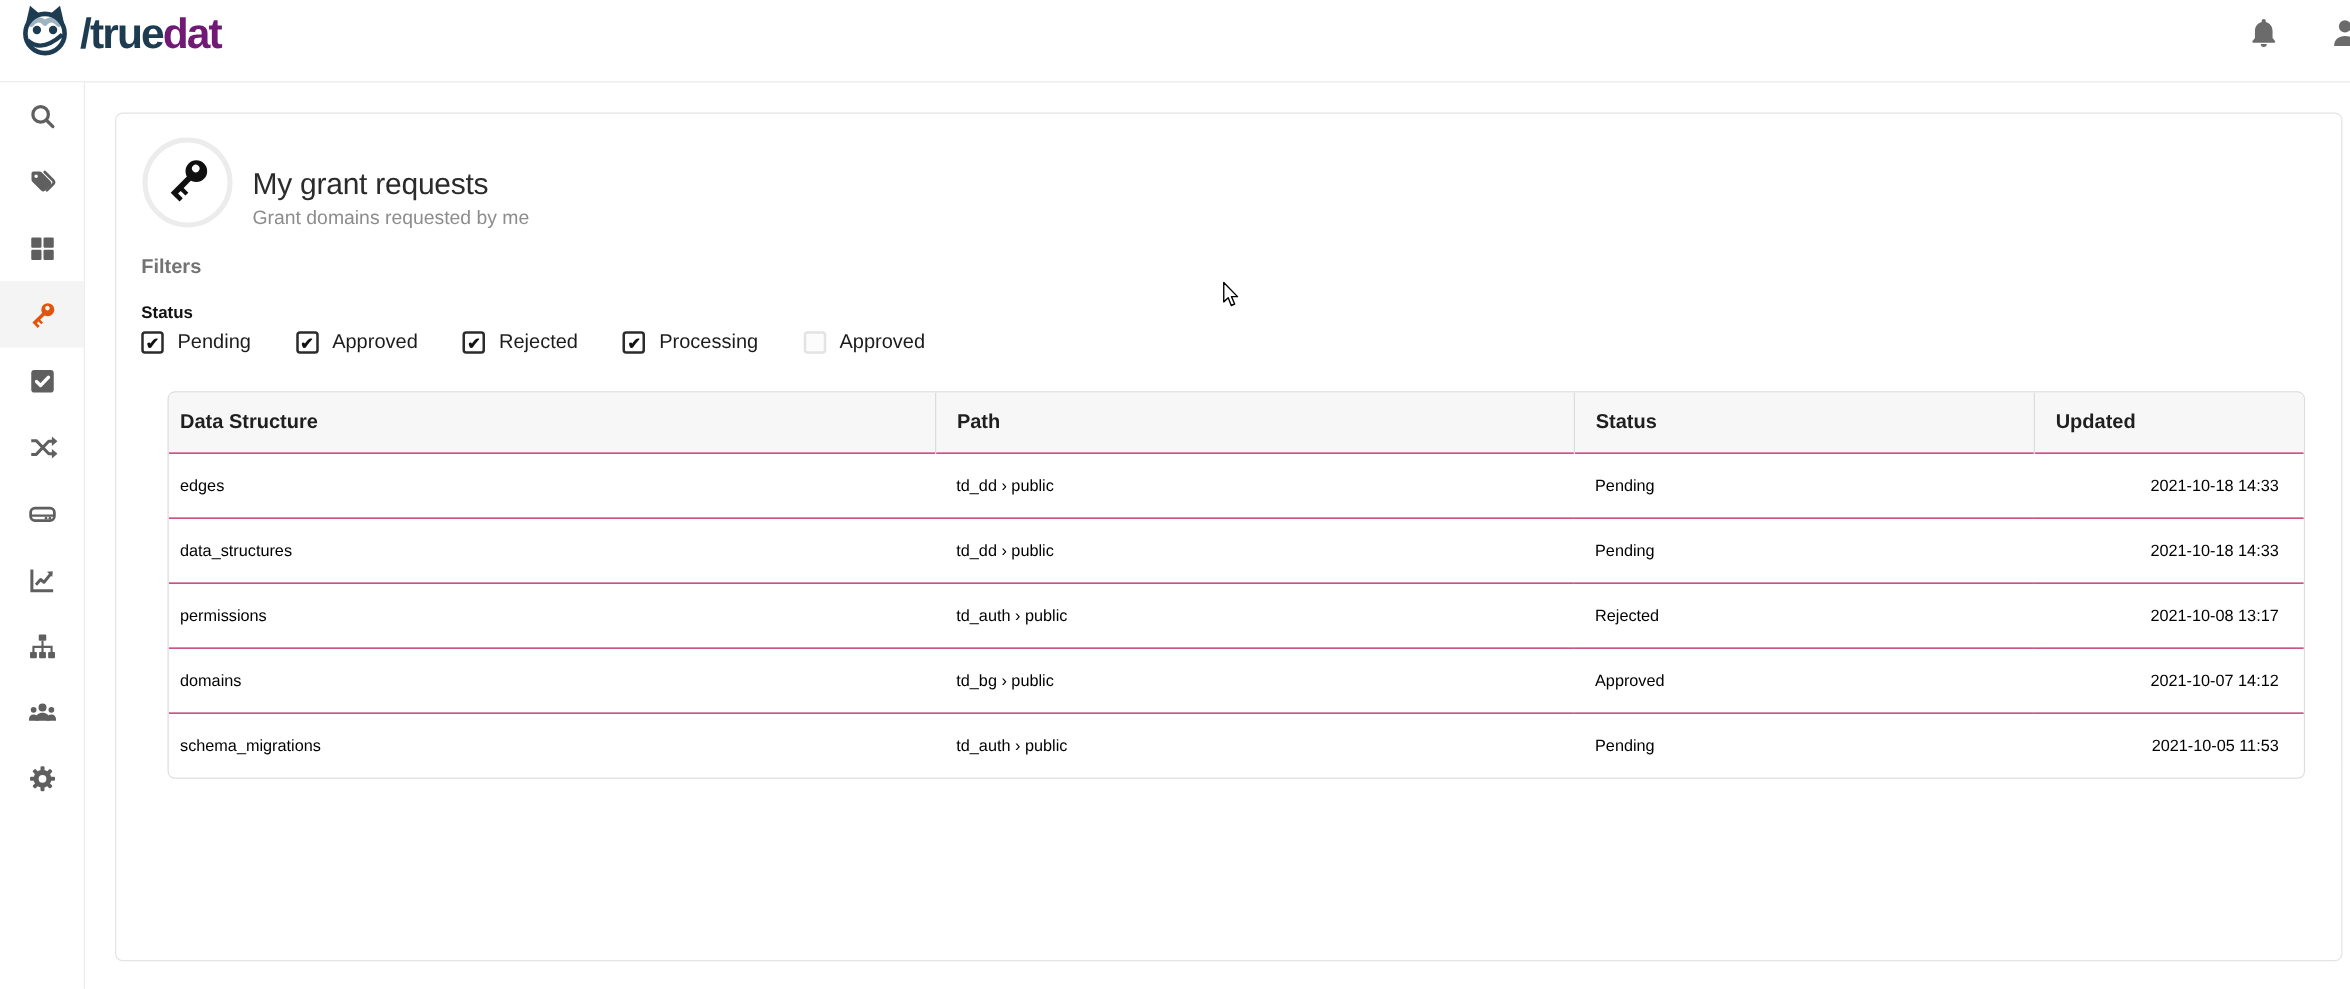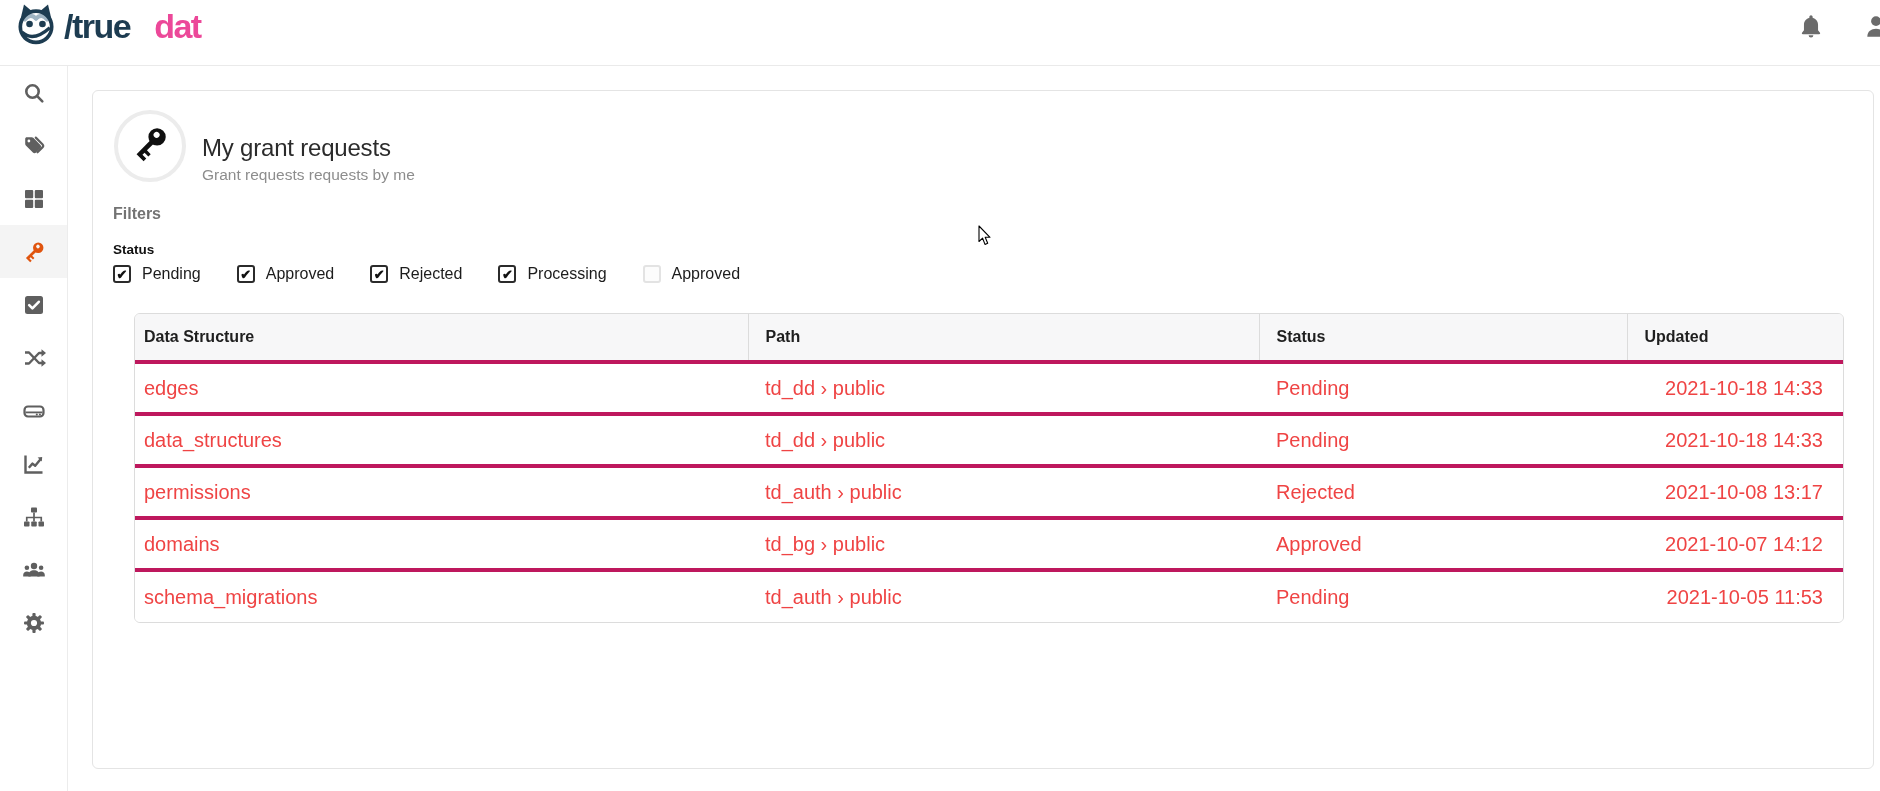--- a/index.html
+++ b/index.html
@@ -8,21 +8,21 @@
     font-family:"Liberation Sans",sans-serif;color:#212121;
   }
   #app{position:relative;width:1880px;height:791px;}
 
   
   .topbar{position:absolute;left:0;top:0;width:1880px;height:66px;background:#fff;
           border-bottom:1px solid #eaeaea;overflow:hidden;box-sizing:border-box;}
   .logo{position:absolute;left:12px;top:2px;display:flex;align-items:center;gap:4px;cursor:pointer;}
   .logo-text{font-size:34px;font-weight:bold;letter-spacing:-1.5px;line-height:44px;}
   .logo-text .primary{color:#1D3C51;}
-  .logo-text .secondary{color:#ec4899;margin-left:24px;}
+  .logo-text .secondary{color:#701a75;}
   .topbar-btn{position:absolute;top:13px;width:26px;height:26px;color:#6b6b6b;cursor:pointer;}
   .topbar-btn.bell{right:56px;}
   .topbar-btn.user{right:-9px;}
 
   
   .sidebar{position:absolute;left:0;top:66px;width:68px;height:725px;background:#fff;
            border-right:1px solid #ececec;box-sizing:border-box;}
   .side-item{width:67px;height:53px;display:flex;align-items:center;justify-content:center;
              cursor:pointer;color:#5f5f5f;}
   .side-item.active{background:#f4f4f4;color:#E0540E;}
@@ -48,21 +48,21 @@
   .checkbox.checked{border:2px solid #2b2b2b;background:#fff;color:#111;font-weight:bold;}
   .checkbox.unchecked{border:2px solid #e3e3e3;background:#fcfcfc;color:transparent;}
 
   
   .table-wrap{position:absolute;left:41px;top:222px;width:1708px;border:1px solid #dcdcdc;
               border-radius:6px;overflow:hidden;box-sizing:content-box;}
   table{width:100%;border-collapse:collapse;table-layout:fixed;}
   thead th{background:#f7f7f8;height:48px;text-align:left;font-size:16px;font-weight:bold;color:#1f1f1f;
            padding:0 0 0 17px;border-left:1px solid #dcdcdc;box-sizing:border-box;cursor:pointer;}
   thead th:first-child{border-left:none;padding-left:9px;}
-  tbody td{height:52px;font-size:20px;color:#ef4444;padding:0 0 0 17px;border-top:4px solid #be185d;
+  tbody td{height:52px;font-size:13px;color:#000000;padding:0 0 0 17px;border-top:1px solid #be185d;
            box-sizing:border-box;background:#fff;}
   tbody td:first-child{padding-left:9px;}
   th.col-updated{}
   td.col-updated{text-align:right;padding-right:20px;}
   tbody tr{cursor:pointer;}
 
   .cursor{position:absolute;left:978px;top:225px;pointer-events:none;z-index:50;}
 </style>
 </head>
 <body>
@@ -224,21 +224,21 @@
       <div class="avatar">
         <span id="avatar-key" style="color: rgb(16, 16, 16);"><svg width="40" height="40" viewBox="0 0 24 24" fill="currentColor">
               <g transform="rotate(-45 12 12)">
                 <path fill-rule="evenodd" d="M18,6.8 a5.2,5.2 0 1,0 0,10.4 a5.2,5.2 0 1,0 0,-10.4 z M18.7,9.1 a1.8,1.8 0 1,1 0,3.6 a1.8,1.8 0 1,1 0,-3.6 z"></path>
                 <path d="M2,10.6 H13.5 V13.4 H8 V16.6 H6 V13.4 H4.2 V16.6 H2 Z"></path>
               </g>
             </svg></span>
       </div>
       <div class="titles">
         <div class="page-title">My grant requests</div>
-        <div class="page-subtitle">Grant requests requests by me</div>
+        <div class="page-subtitle">Grant domains requested by me</div>
       </div>
     </div>
 
     <div class="filters-heading">Filters</div>
     <div class="status-label">Status</div>
     <div class="filter-row" id="filter-row">
         <div class="filter-option">
           <span class="checkbox checked">✔</span>
           <span>Pending</span>
         </div>

